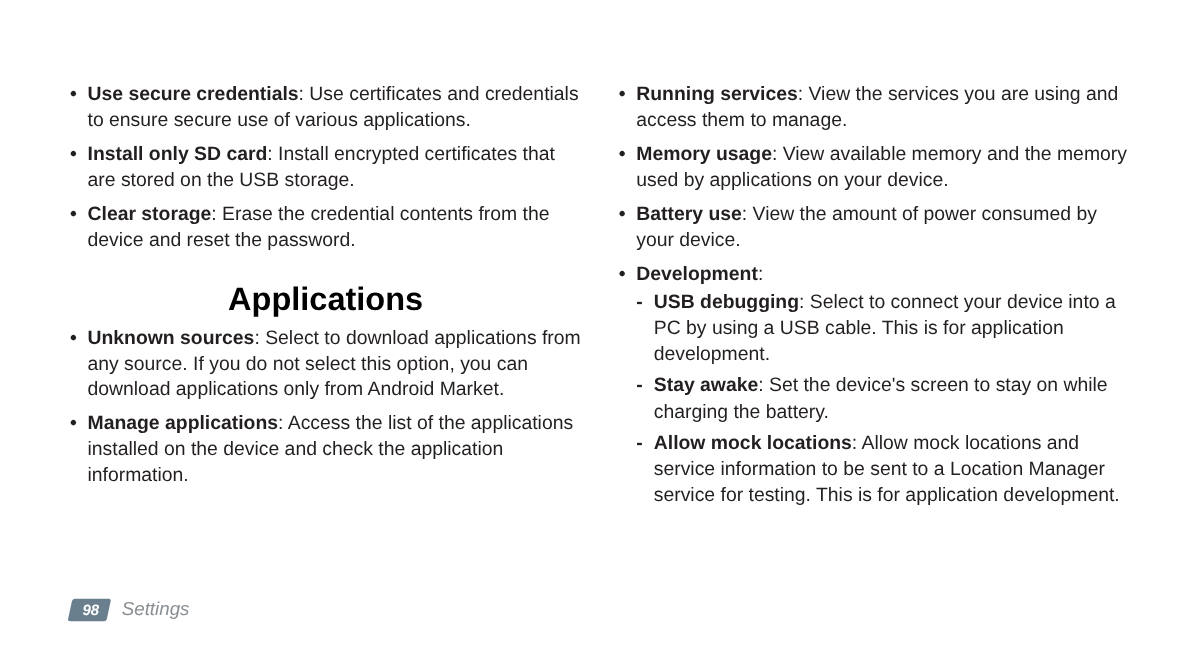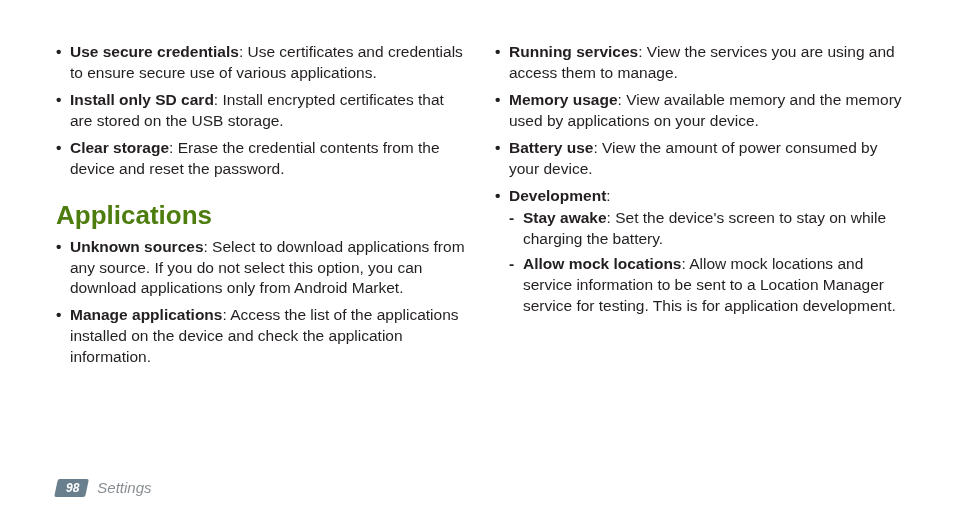--- a/index.html
+++ b/index.html
@@ -8,21 +8,21 @@
     font-family: "Segoe UI", "Helvetica Neue", Arial, sans-serif;
     font-size: 15.5px;
     line-height: 1.35;
     color: #231f20;
     background: #ffffff;
     position: relative;
   }
   .page {
     display: flex;
     gap: 30px;
-    padding: 42px 50px 0 56px;
+    padding: 66px 50px 0 56px;
   }
   .col {
     flex: 1 1 0;
     min-width: 0;
   }
   ul.bullets {
     list-style: none;
     padding: 0;
     margin: 0;
   }
@@ -50,24 +50,25 @@
   }
   ul.dashes > li::before {
     content: "-";
     position: absolute;
     left: 0;
     top: 0;
     font-weight: 700;
   }
   .entry b { font-weight: 700; }
   h2.section {
-    color: #4d7c0f;
+    color: #000000;
     font-size: 26px;
     font-weight: 700;
     margin: 18px 0 4px 0;
+    text-align: center;
   }
   .intro {
     margin-bottom: 6px;
   }
   .footer {
     position: absolute;
     left: 56px;
     bottom: 20px;
     display: flex;
     align-items: center;
@@ -111,20 +112,21 @@
 
   </div>
 
   <div class="col">
     <ul class="bullets">
       <li class="entry"><b>Running services</b><span>: View the services you are using and access them to manage.</span></li>
       <li class="entry"><b>Memory usage</b><span>: View available memory and the memory used by applications on your device.</span></li>
       <li class="entry"><b>Battery use</b><span>: View the amount of power consumed by your device.</span></li>
       <li class="entry"><b>Development</b><span>:</span>
         <ul class="dashes">
+          <li class="entry"><b>USB debugging</b><span>: Select to connect your device into a PC by using a USB cable. This is for application development.</span></li>
           <li class="entry"><b>Stay awake</b><span>: Set the device's screen to stay on while charging the battery.</span></li>
           <li class="entry"><b>Allow mock locations</b><span>: Allow mock locations and service information to be sent to a Location Manager service for testing. This is for application development.</span></li>
         </ul>
       </li>
     </ul>
   </div>
 </div>
 
 <div class="footer">
   <div class="pagenum"><span>98</span></div>

